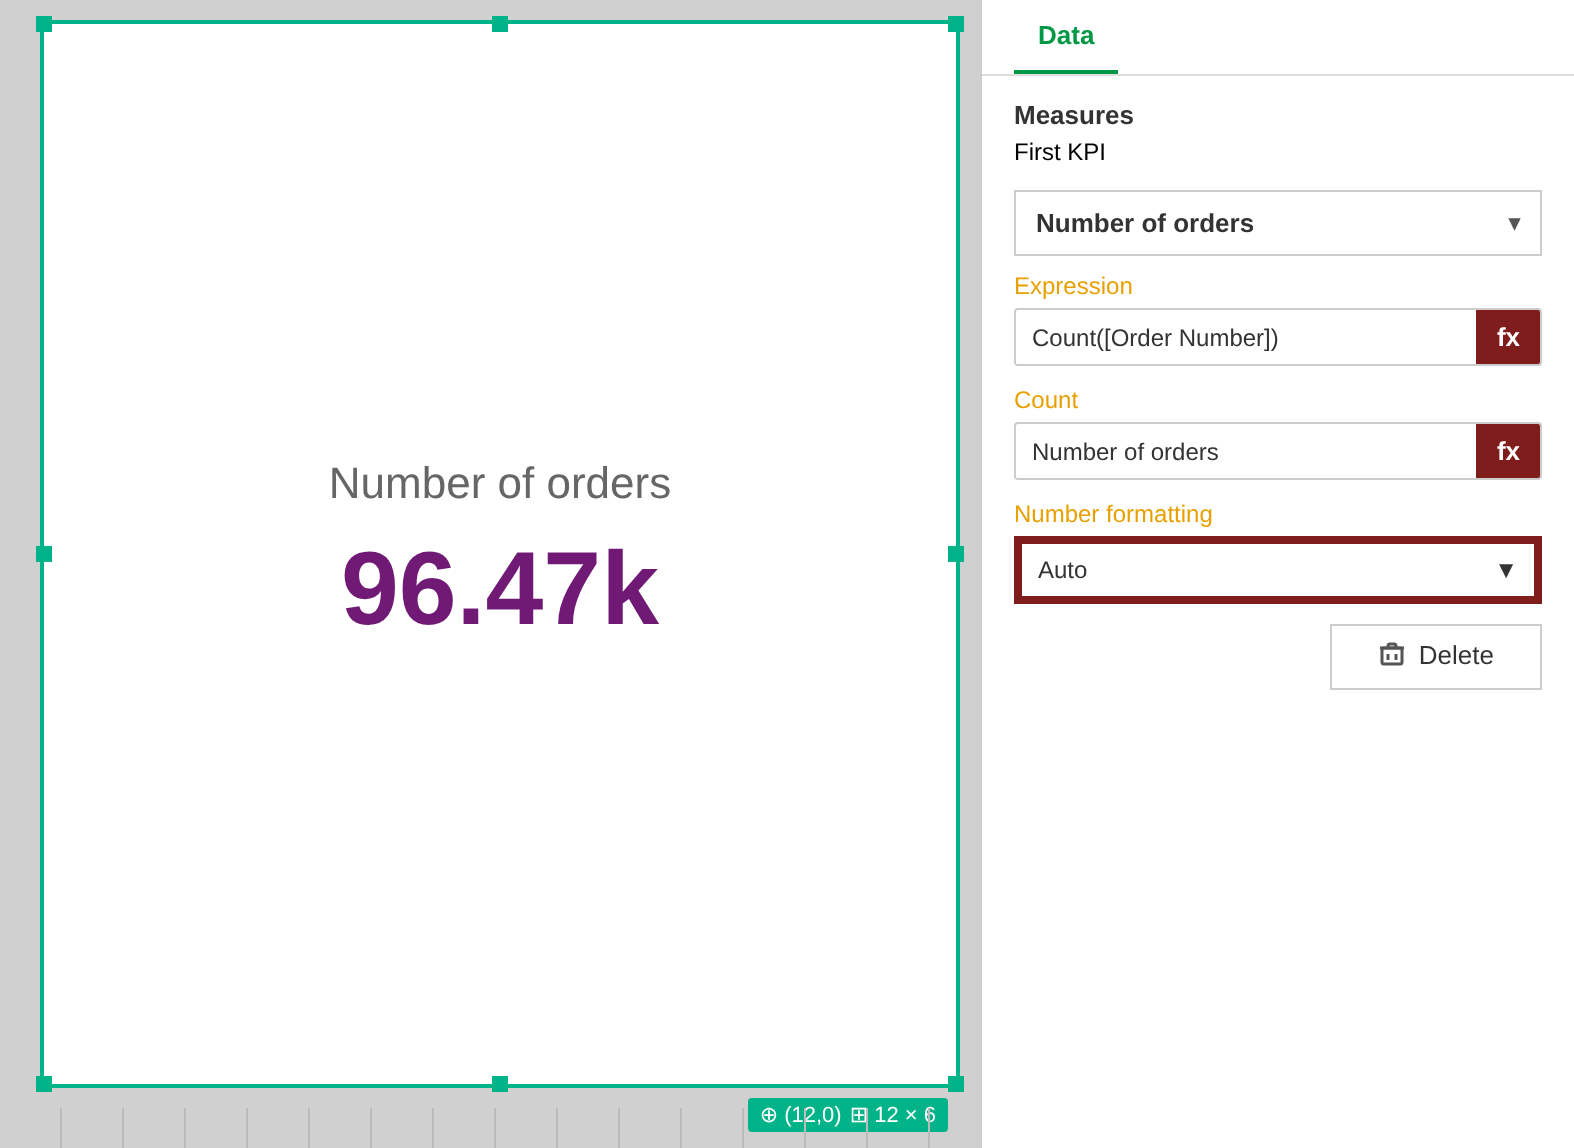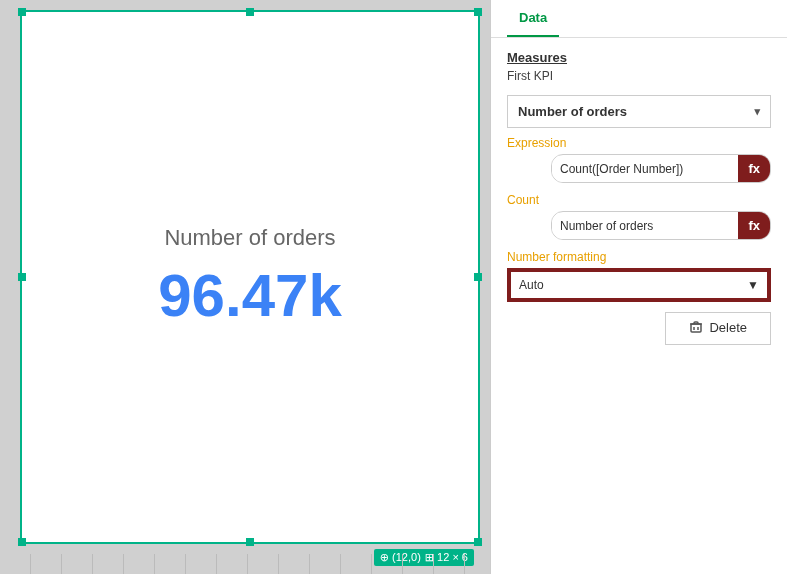--- a/index.html
+++ b/index.html
@@ -53,23 +53,23 @@
     .handle.br { bottom: -4px; right: -4px; }
 
     .kpi-label {
       font-size: 22px;
       color: #666;
       margin-bottom: 10px;
       font-weight: 400;
     }
 
     .kpi-value {
-      font-size: 60px;
+      font-size: 52px;
       font-weight: 600;
-      color: #3b82f6;
+      color: #701a75;
     }
 
     .widget-footer {
       position: absolute;
       bottom: 8px;
       right: 16px;
       background: #00b388;
       color: #fff;
       font-size: 11px;
       padding: 2px 6px;
@@ -110,26 +110,25 @@
 
     .panel-content {
       padding: 12px 16px;
     }
 
     .section-title {
       font-size: 13px;
       font-weight: 700;
       color: #333;
       margin-bottom: 4px;
-      text-decoration: underline;
     }
 
     .section-subtitle {
       font-size: 12px;
-      color: #404040;
+      color: #000000;
       margin-bottom: 12px;
     }
 
     
     .accordion-header {
       display: flex;
       align-items: center;
       justify-content: space-between;
       border: 1px solid #ccc;
       padding: 8px 10px;
@@ -152,23 +151,22 @@
     .field-label {
       font-size: 12px;
       color: #e8a000;
       margin-bottom: 4px;
     }
 
     .field-row {
       display: flex;
       align-items: center;
       border: 1px solid #ccc;
-      border-radius: 12px;
+      border-radius: 2px;
       overflow: hidden;
-      margin-left: 44px;
     }
 
     .field-input {
       flex: 1;
       padding: 6px 8px;
       font-size: 12px;
       color: #333;
       background: #fff;
       border: none;
       outline: none;

